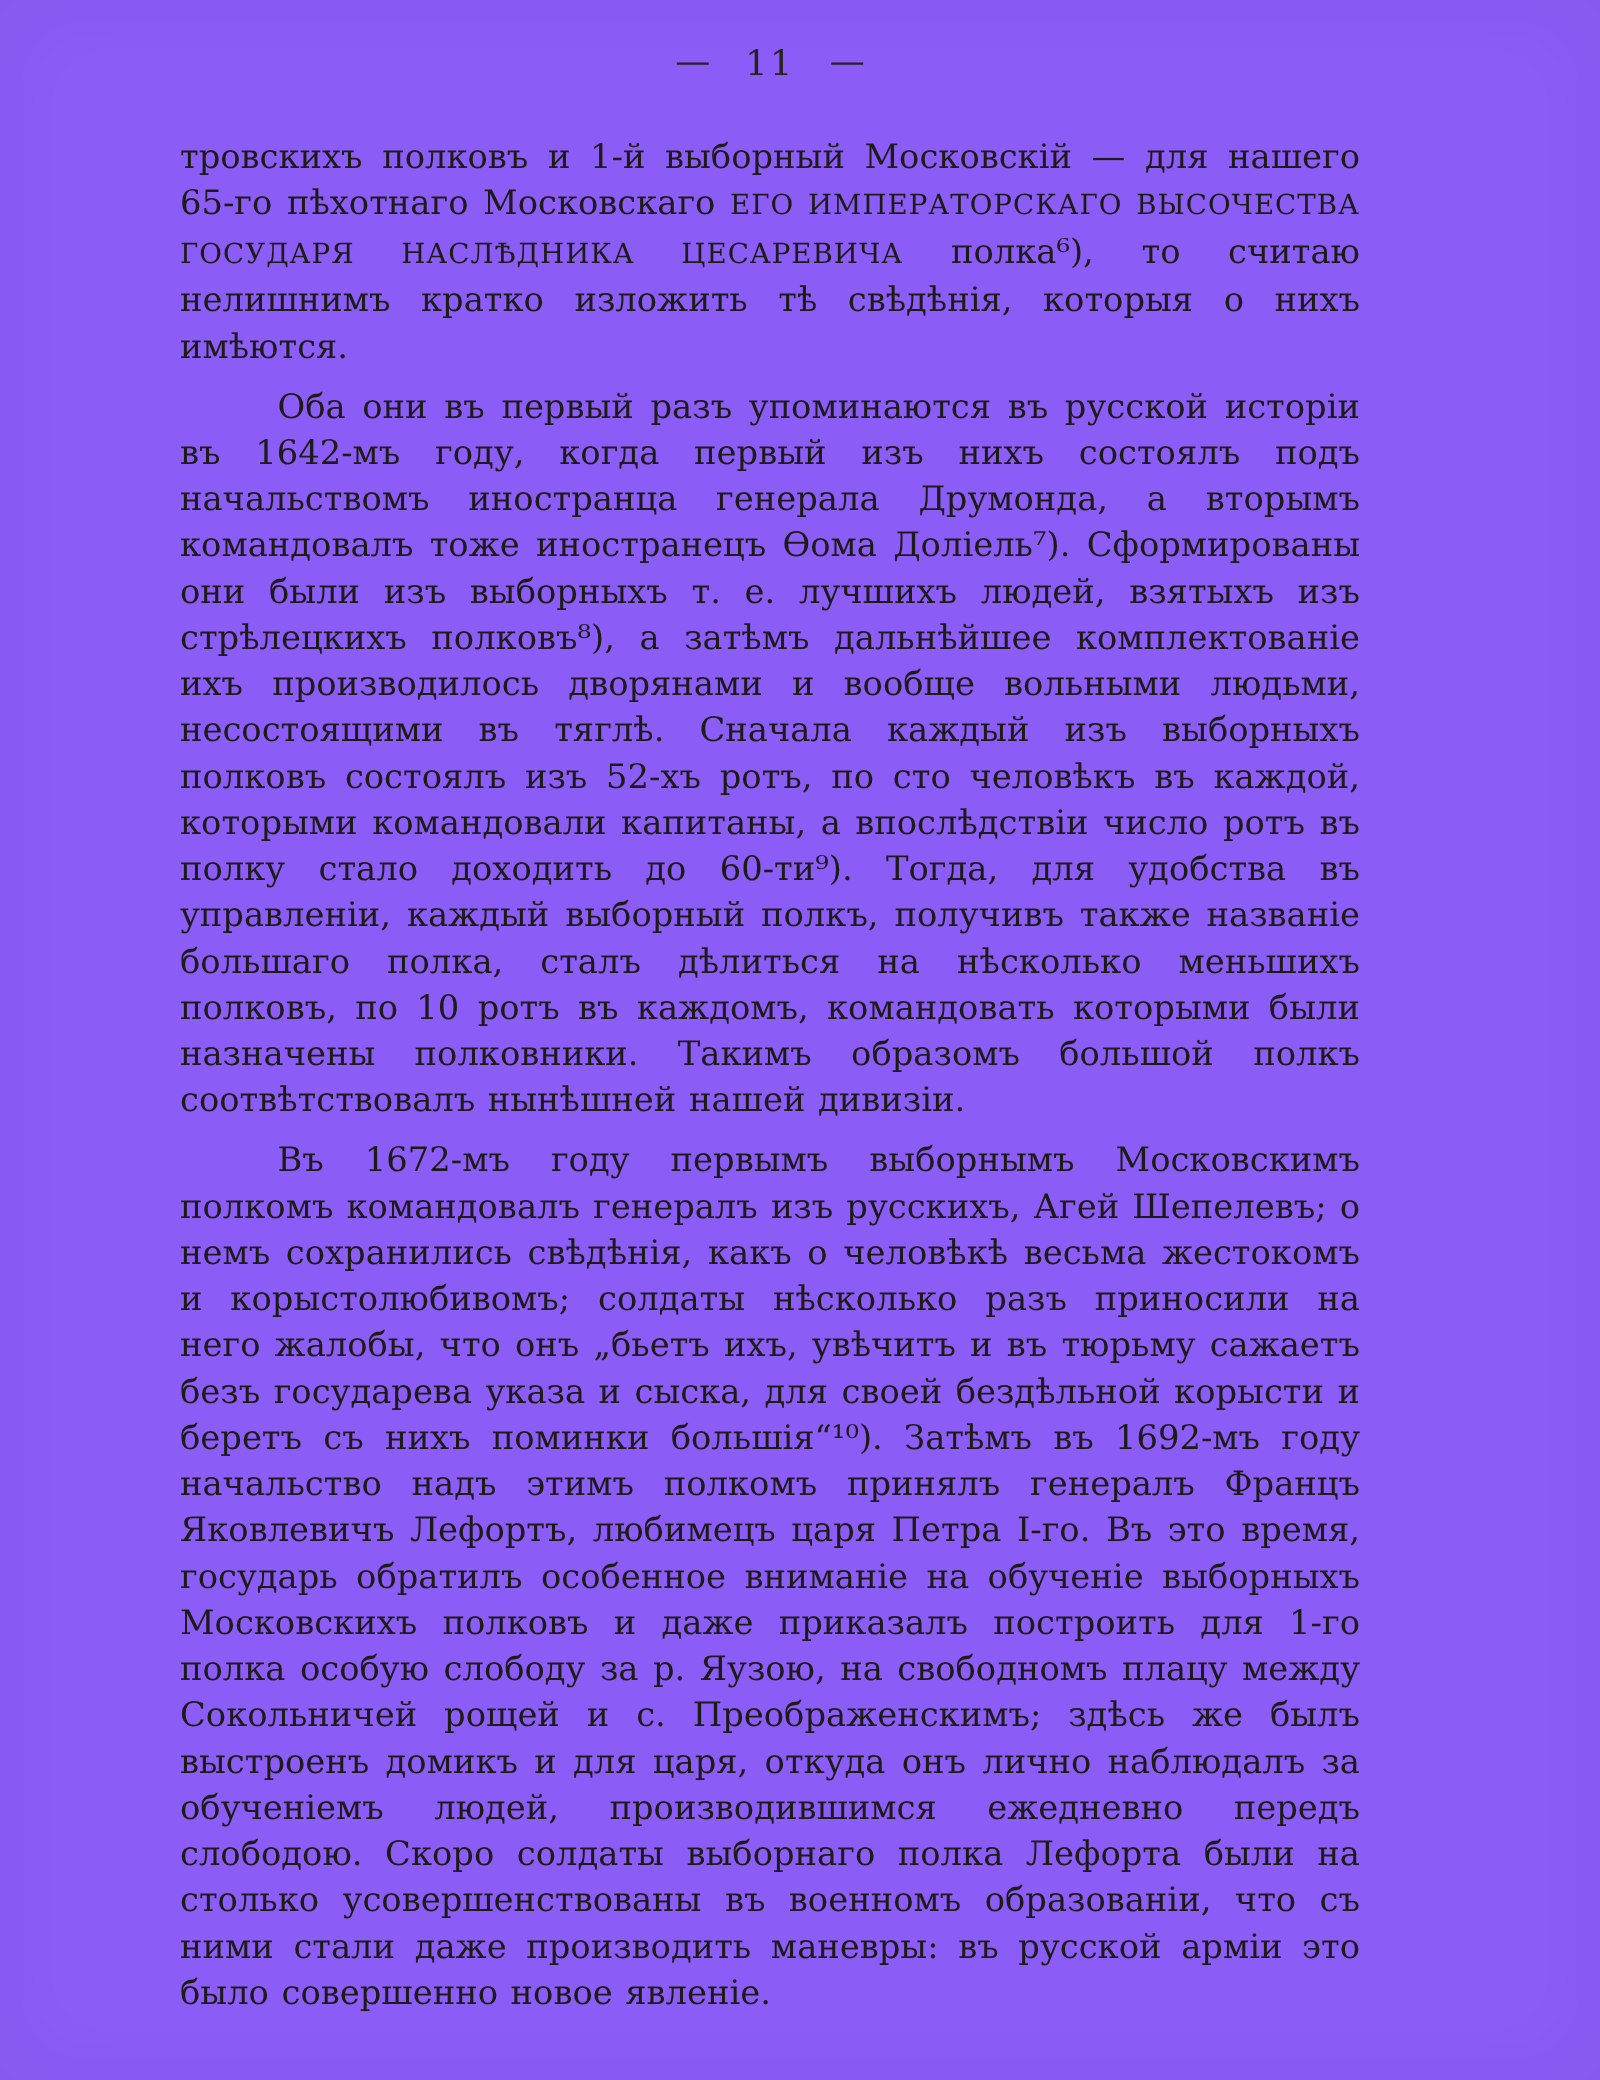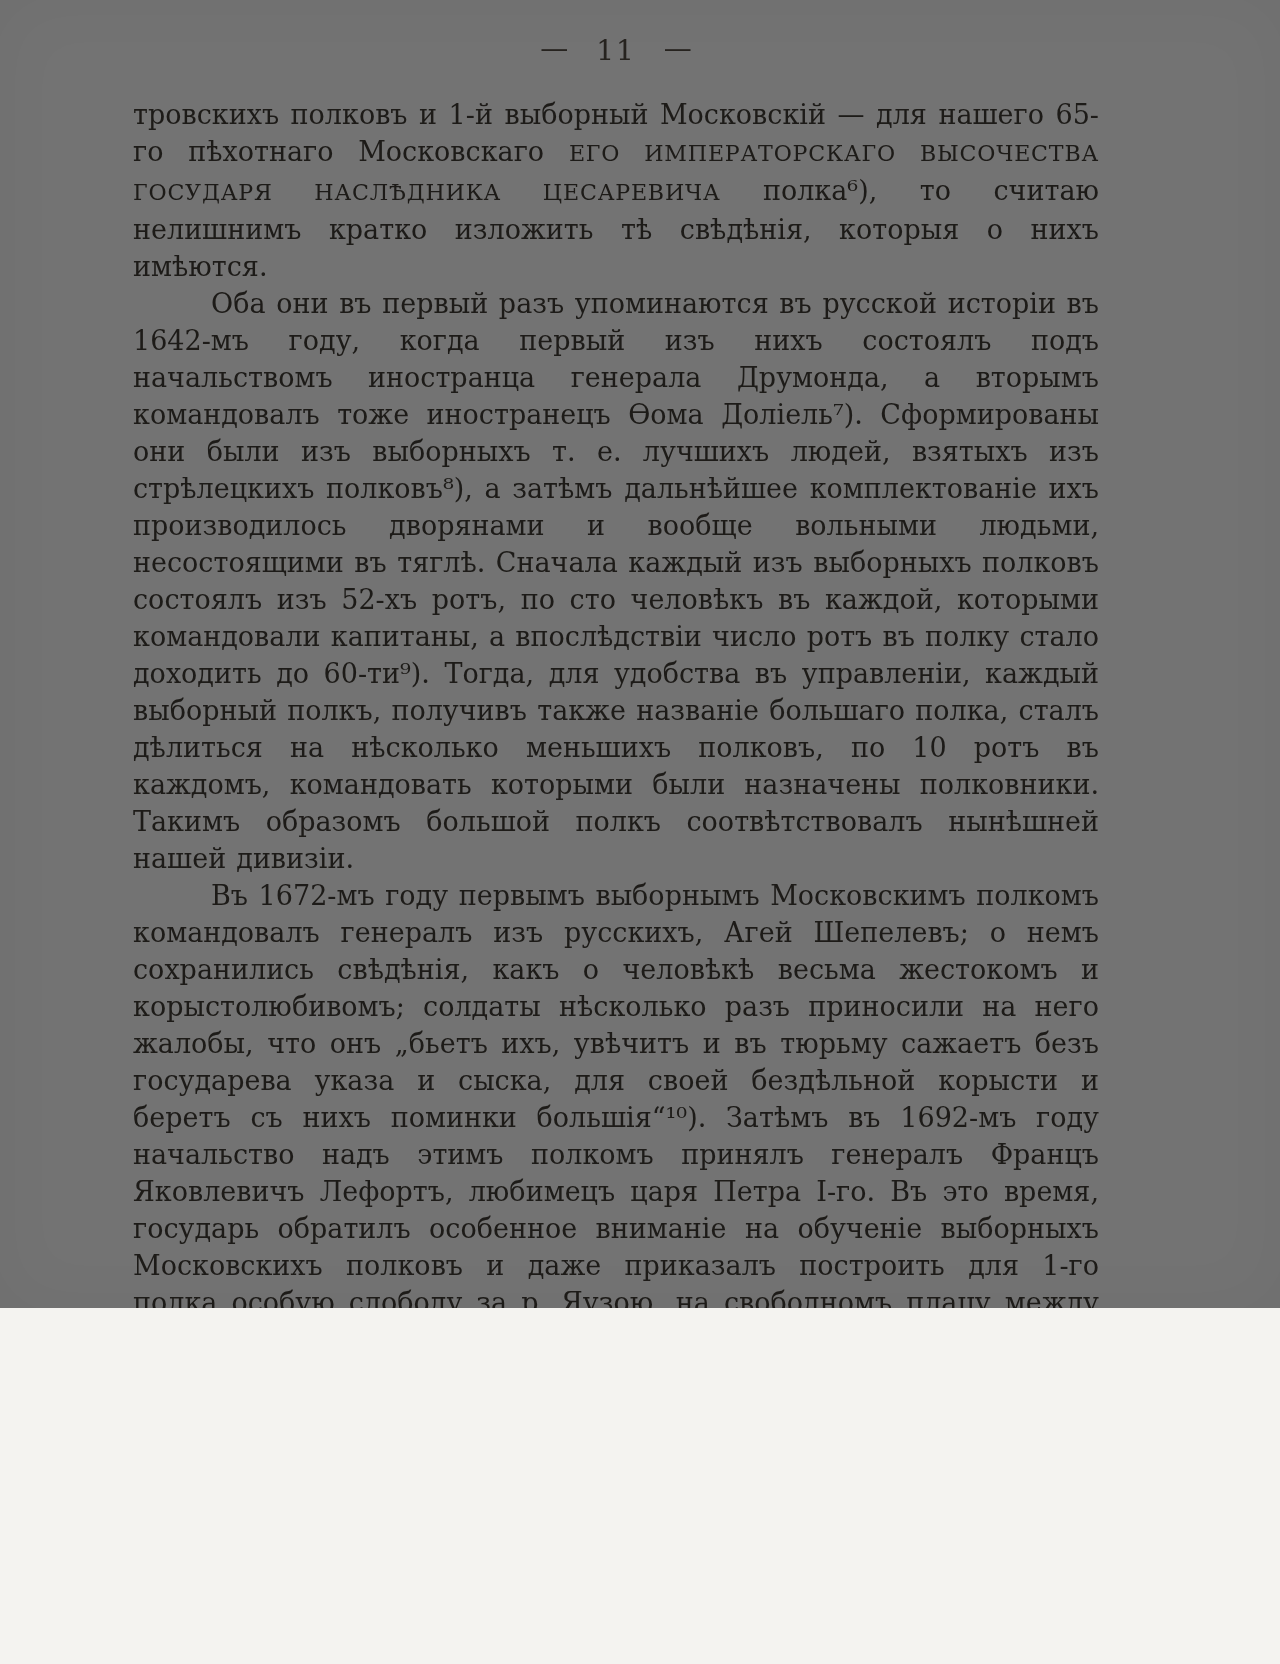--- a/index.html
+++ b/index.html
@@ -5,23 +5,23 @@
 <style>
   * { box-sizing: border-box; }
   html, body {
     margin: 0;
     padding: 0;
     background: #f4f3f0;
   }
   .page {
     position: relative;
     width: 1280px;
-    height: 1308px;
+    height: 1664px;
     margin: 0 auto;
-    background: #737373;
+    background: #8b5cf6;
     box-shadow: inset 0 0 70px rgba(0,0,0,0.035);
     color: #1d1b18;
     font-family: "DejaVu Serif", "Liberation Serif", serif;
     overflow: hidden;
   }
   .page-header {
     position: absolute;
     top: 34px;
     left: 133px;
     width: 966px;
@@ -42,21 +42,21 @@
     position: absolute;
     top: 96px;
     left: 133px;
     width: 966px;
     font-size: 27px;
     line-height: 37px;
     text-align: justify;
     color: #1d1b18;
   }
   .para {
-    margin: 0;
+    margin: 11px;
     word-spacing: 1.5px;
   }
   .para.indent {
     text-indent: 78px;
   }
   .caps {
     font-size: 0.82em;
     letter-spacing: 0.8px;
   }
 </style>

